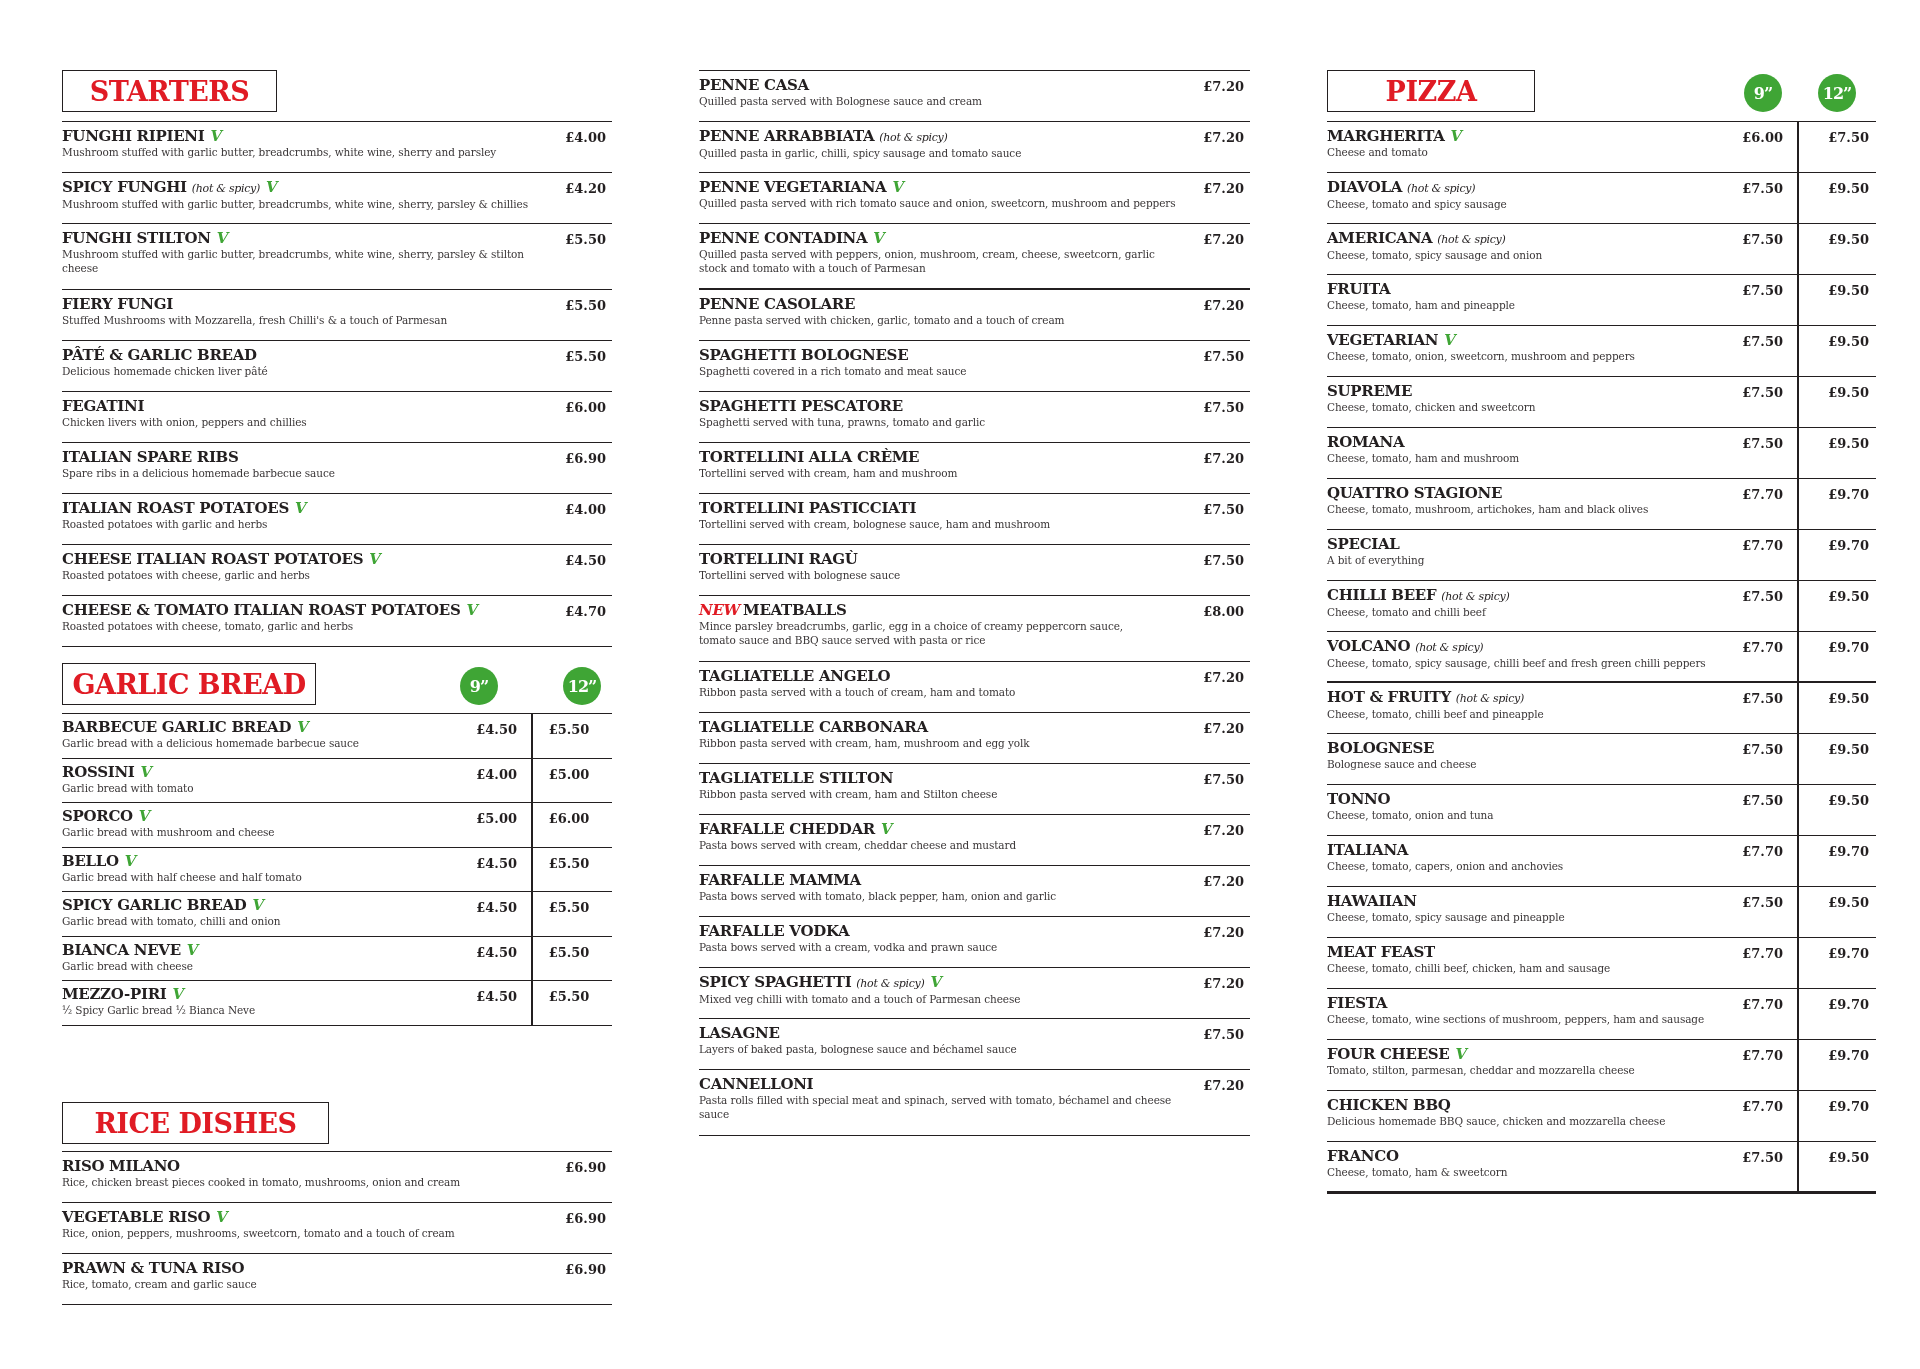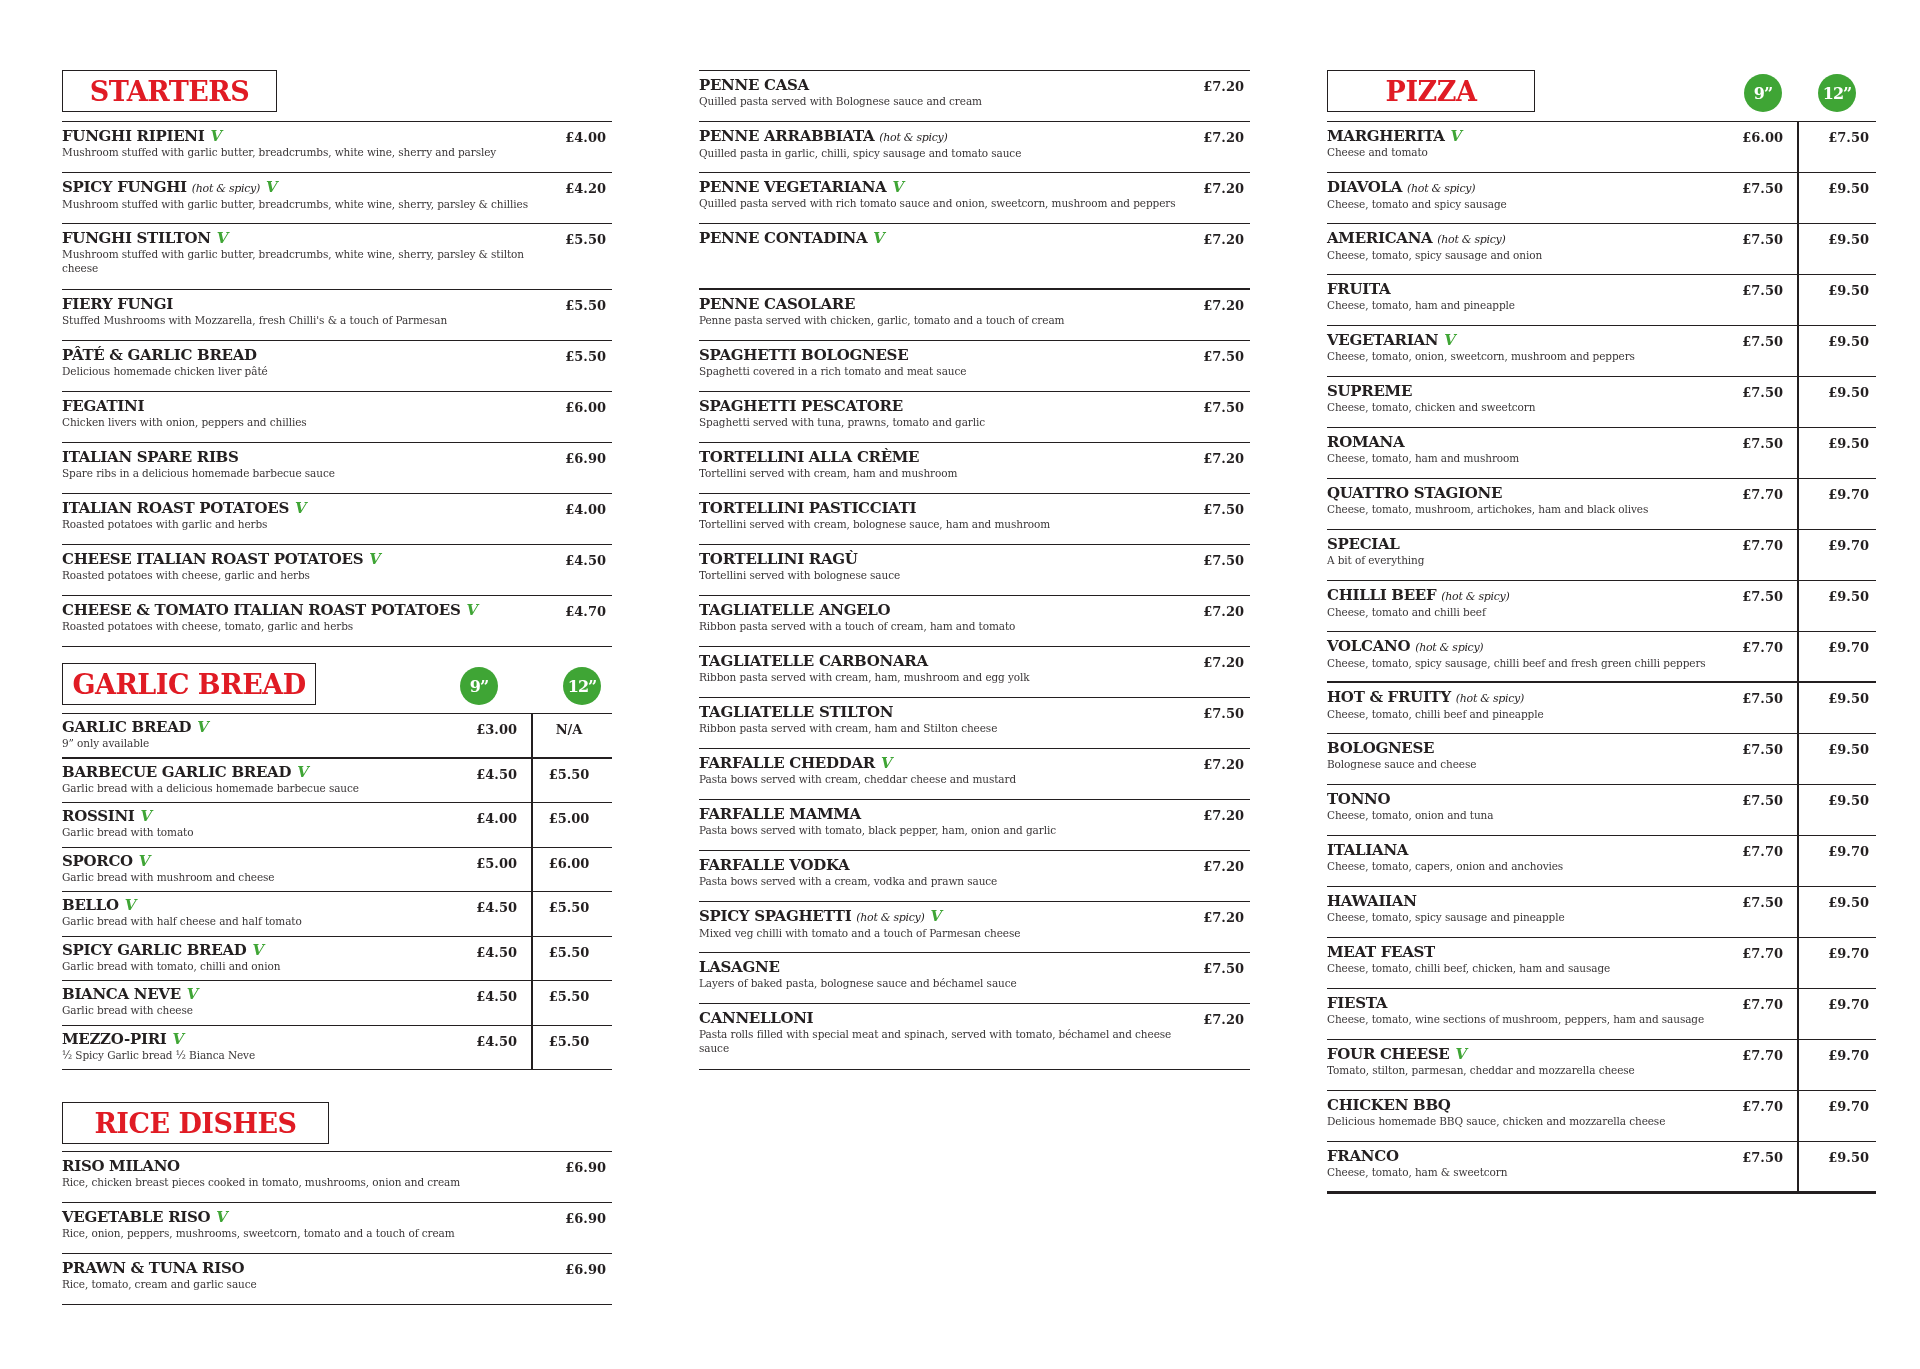--- a/index.html
+++ b/index.html
@@ -119,27 +119,20 @@
 
   <section style="position:absolute; top:663px; left:0; width:550px;">
     <div class="section-head" style="height:50px;">
       <div class="section-title-box" style="width:254px;">
         <span class="section-title">GARLIC BREAD</span>
       </div>
       <span class="size-badge" style="left:398px;">9”</span>
       <span class="size-badge" style="left:501px;">12”</span>
     </div>
     <div class="item-list" style="position:relative;">
-        <div class="item gb thick">
-          <span class="item-name"><span>GARLIC BREAD</span><span class="veg">V</span></span>
-          <span class="item-desc">9” only available</span>
-          <span class="price" style="left: 395px;">£3.00</span>
-          <span class="divider-v" style="left: 469px;"></span>
-          <span class="price" style="left: 477px; width: 60px; text-align: center;">N/A</span>
-        </div>
         <div class="item gb">
           <span class="item-name"><span>BARBECUE GARLIC BREAD</span><span class="veg">V</span></span>
           <span class="item-desc">Garlic bread with a delicious homemade barbecue sauce</span>
           <span class="price" style="left: 395px;">£4.50</span>
           <span class="divider-v" style="left: 469px;"></span>
           <span class="price" style="left: 477px; width: 60px; text-align: center;">£5.50</span>
         </div>
         <div class="item gb">
           <span class="item-name"><span>ROSSINI</span><span class="veg">V</span></span>
           <span class="item-desc">Garlic bread with tomato</span>
@@ -224,20 +217,21 @@
           <span class="item-desc" style="max-width: 500px;">Quilled pasta in garlic, chilli, spicy sausage and tomato sauce</span>
           <span class="price single">£7.20</span>
         </div>
         <div class="item">
           <span class="item-name"><span>PENNE VEGETARIANA</span><span class="veg">V</span></span>
           <span class="item-desc" style="max-width: 500px;">Quilled pasta served with rich tomato sauce and onion, sweetcorn, mushroom and peppers</span>
           <span class="price single">£7.20</span>
         </div>
         <div class="item two-line thick">
           <span class="item-name"><span>PENNE CONTADINA</span><span class="veg">V</span></span>
+          <span class="item-desc" style="max-width: 470px;">Quilled pasta served with peppers, onion, mushroom, cream, cheese, sweetcorn, garlic stock and tomato with a touch of Parmesan</span>
           <span class="price single">£7.20</span>
         </div>
         <div class="item">
           <span class="item-name"><span>PENNE CASOLARE</span></span>
           <span class="item-desc" style="max-width: 500px;">Penne pasta served with chicken, garlic, tomato and a touch of cream</span>
           <span class="price single">£7.20</span>
         </div>
         <div class="item">
           <span class="item-name"><span>SPAGHETTI BOLOGNESE</span></span>
           <span class="item-desc" style="max-width: 500px;">Spaghetti covered in a rich tomato and meat sauce</span>
@@ -255,20 +249,25 @@
         </div>
         <div class="item">
           <span class="item-name"><span>TORTELLINI PASTICCIATI</span></span>
           <span class="item-desc" style="max-width: 500px;">Tortellini served with cream, bolognese sauce, ham and mushroom</span>
           <span class="price single">£7.50</span>
         </div>
         <div class="item">
           <span class="item-name"><span>TORTELLINI RAGÙ</span></span>
           <span class="item-desc" style="max-width: 500px;">Tortellini served with bolognese sauce</span>
           <span class="price single">£7.50</span>
+        </div>
+        <div class="item two-line">
+          <span class="item-name"><span class="new">NEW</span><span>MEATBALLS</span></span>
+          <span class="item-desc" style="max-width: 460px;">Mince parsley breadcrumbs, garlic, egg in a choice of creamy peppercorn sauce, tomato sauce and BBQ sauce served with pasta or rice</span>
+          <span class="price single">£8.00</span>
         </div>
         <div class="item">
           <span class="item-name"><span>TAGLIATELLE ANGELO</span></span>
           <span class="item-desc" style="max-width: 500px;">Ribbon pasta served with a touch of cream, ham and tomato</span>
           <span class="price single">£7.20</span>
         </div>
         <div class="item">
           <span class="item-name"><span>TAGLIATELLE CARBONARA</span></span>
           <span class="item-desc" style="max-width: 500px;">Ribbon pasta served with cream, ham, mushroom and egg yolk</span>
           <span class="price single">£7.20</span>

